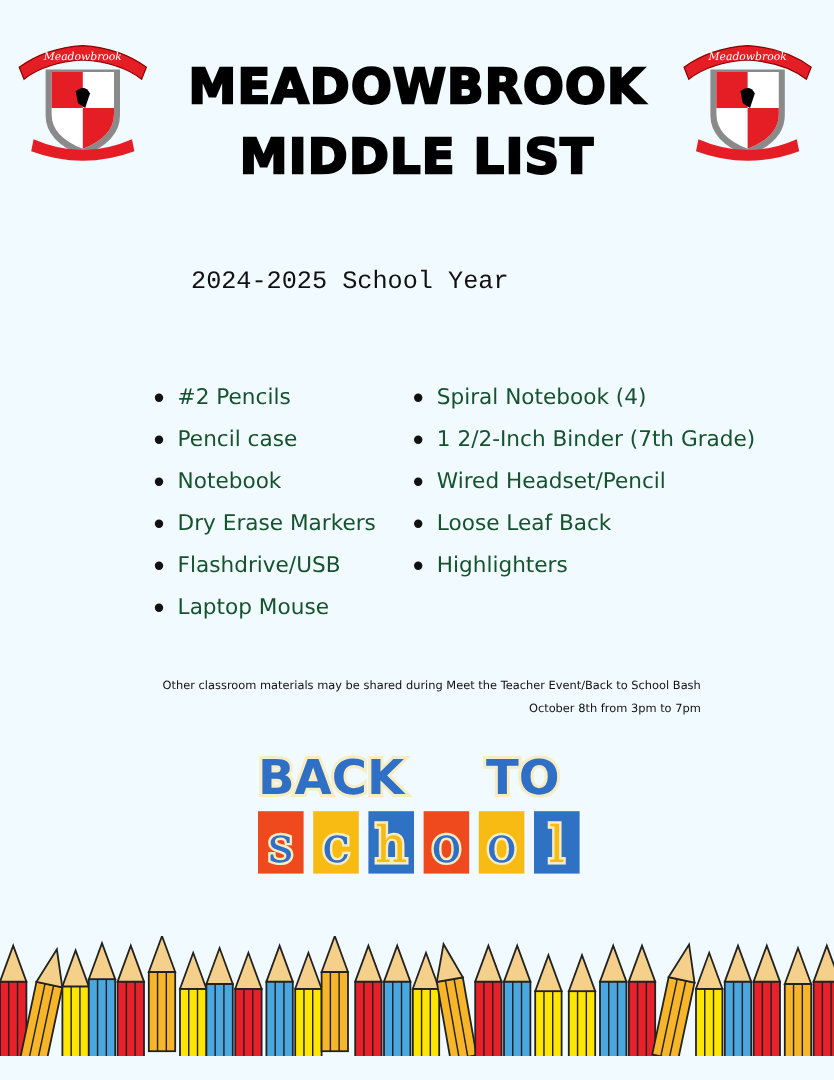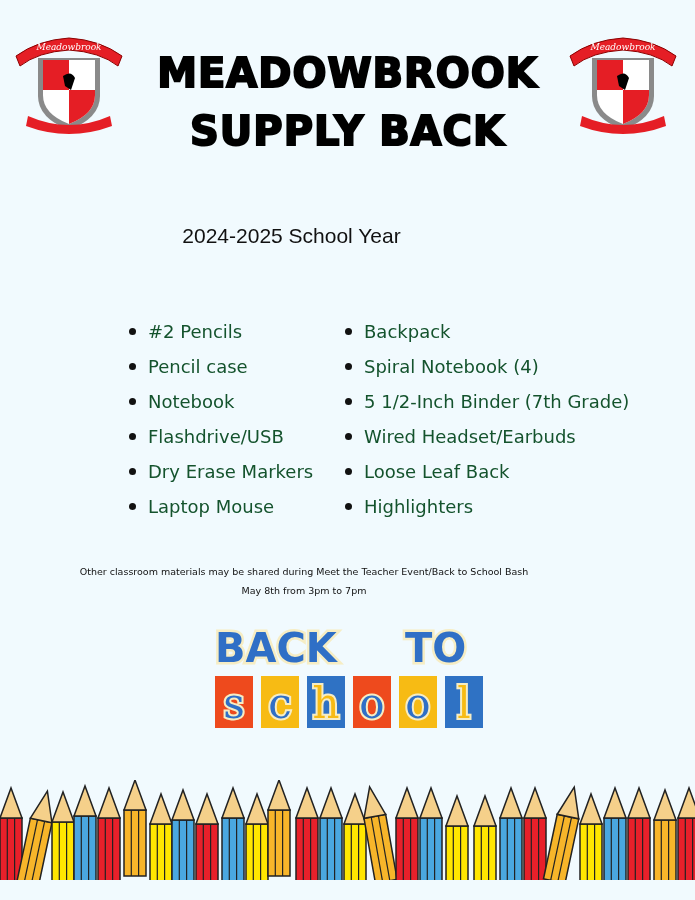--- a/index.html
+++ b/index.html
@@ -20,36 +20,36 @@
     font-weight: bold;
     font-size: 40px;
     line-height: 58px;
     letter-spacing: 1px;
     color: #000;
   }
   .title .line { display: block; -webkit-text-stroke: 2px #000; }
   .subtitle {
     position: absolute; left: 0; width: 583px; top: 224px;
     text-align: center; font-size: 21px; color: #111;
-    font-family: Liberation Sans, sans-serif;
+    font-family: Liberation Mono, monospace;
   }
   .list { position: absolute; list-style: none; }
   .list.col1 { left: 128px; top: 314px; }
   .list.col2 { left: 344px; top: 314px; }
   .list li {
     position: relative; padding-left: 20px;
     font-size: 18px; line-height: 35px; height: 35px; white-space: nowrap;
     color: #14532d;
   }
   .list li::before {
     content: ""; position: absolute; left: 1px; top: 14px;
     width: 7px; height: 7px; border-radius: 50%; background: #111;
   }
   .note {
-    position: absolute; left: 12px; width: 584px; text-align: center;
+    position: absolute; left: 0; width: 584px; text-align: right;
     font-size: 9.5px; color: #111;
   }
   .note.n1 { top: 566px; }
   .note.n2 { top: 585px; }
   .bts { position: absolute; left: 205px; top: 610px; width: 290px; height: 125px; }
   .pencils { position: absolute; left: 0; top: 780px; width: 695px; height: 100px; }
 </style>
 </head>
 <body>
 
@@ -70,45 +70,44 @@
   <rect x="35" y="42" width="26" height="30" fill="#E51E25"></rect>
   <path d="M61 72 L87 72 L87 77 Q87 96 61 106 Z" fill="#E51E25"></path>
   <path d="M55 58 q8 -6 12 2 l-4 12 l-6 -4 z" fill="#000"></path>
   <path d="M8 38 Q30 22 61 20 Q92 22 114 38 L110 48 Q92 34 61 32 Q30 34 12 48 Z" fill="#E51E25" stroke="#8b0000" stroke-width="1"></path>
   <text x="61" y="32" font-size="9" text-anchor="middle" fill="#fff" font-family="DejaVu Serif, serif" font-style="italic">Meadowbrook</text>
   <path d="M20 98 Q61 116 102 98 L104 108 Q61 124 18 108 Z" fill="#E51E25"></path>
 </svg>
 
 <h1 class="title">
   <span class="line">MEADOWBROOK</span>
-  <span class="line">SUPPLY BACK</span>
+  <span class="line">MIDDLE LIST</span>
 </h1>
 
 <div class="subtitle">2024-2025 School Year</div>
 
 <ul class="list col1">
   <li>#2 Pencils</li>
   <li>Pencil case</li>
   <li>Notebook</li>
+  <li>Dry Erase Markers</li>
   <li>Flashdrive/USB</li>
-  <li>Dry Erase Markers</li>
   <li>Laptop Mouse</li>
 </ul>
 
 <ul class="list col2">
-  <li>Backpack</li>
   <li>Spiral Notebook (4)</li>
-  <li>5 1/2-Inch Binder (7th Grade)</li>
-  <li>Wired Headset/Earbuds</li>
+  <li>1 2/2-Inch Binder (7th Grade)</li>
+  <li>Wired Headset/Pencil</li>
   <li>Loose Leaf Back</li>
   <li>Highlighters</li>
 </ul>
 
 <div class="note n1">Other classroom materials may be shared during Meet the Teacher Event/Back to School Bash</div>
-<div class="note n2">May 8th from 3pm to 7pm</div>
+<div class="note n2">October 8th from 3pm to 7pm</div>
 
 <svg class="bts" viewBox="0 0 290 125">
   <g font-family="DejaVu Sans, sans-serif" font-weight="bold" font-size="40" fill="#2F6FC6" stroke="#F6EDC4" stroke-width="5" paint-order="stroke">
     <text x="10" y="52">BACK</text>
     <text x="200" y="52">TO</text>
   </g>
   <rect x="10" y="66" width="38" height="52" fill="#EE4A1D"></rect>
   <rect x="56" y="66" width="38" height="52" fill="#F7BB14"></rect>
   <rect x="102" y="66" width="38" height="52" fill="#2F72C4"></rect>
   <rect x="148" y="66" width="38" height="52" fill="#EE4A1D"></rect>

